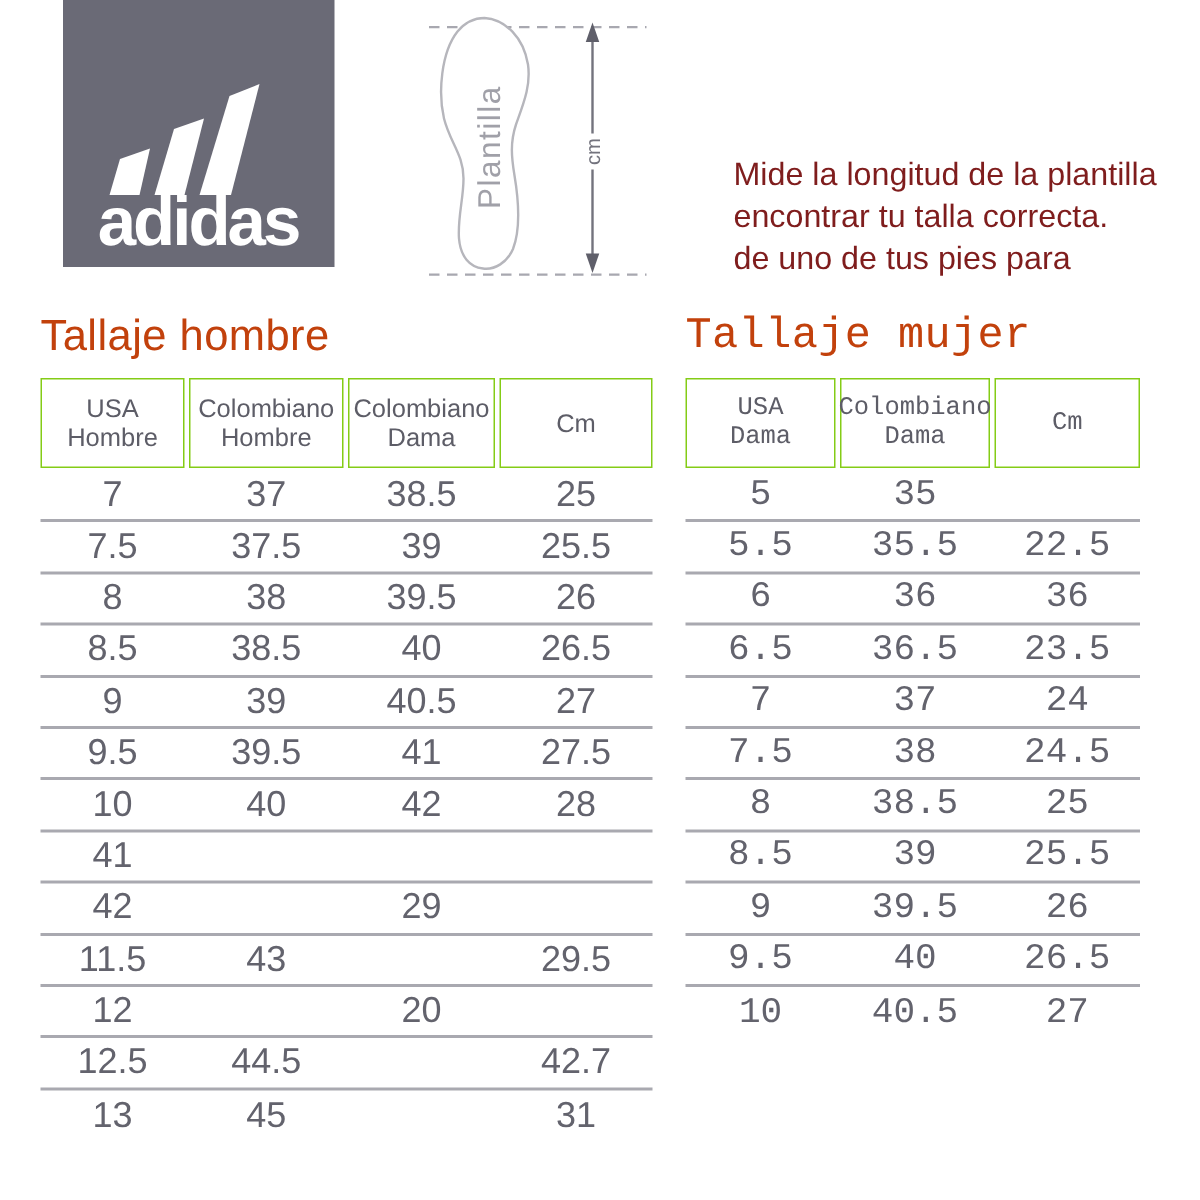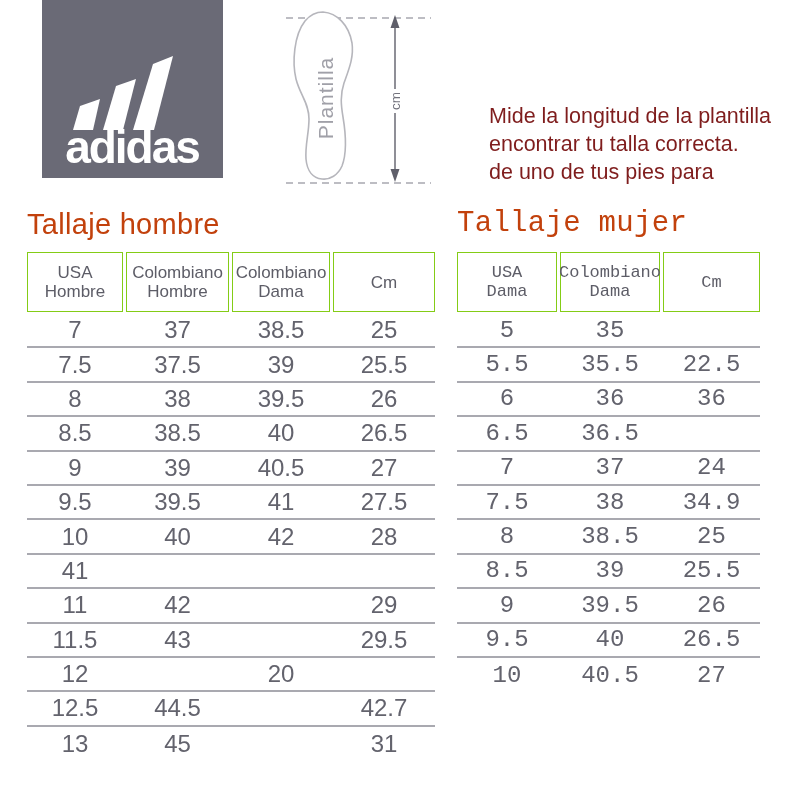--- a/index.html
+++ b/index.html
@@ -130,21 +130,20 @@
           <div class="tcell">10</div>
           <div class="tcell">40</div>
           <div class="tcell">42</div>
           <div class="tcell">28</div>
         </div>
         <div class="trow">
           <div class="tcell">41</div>
           <div class="tcell"></div>
         </div>
         <div class="trow">
-          <div class="tcell">11</div>
           <div class="tcell">42</div>
           <div class="tcell"></div>
           <div class="tcell">29</div>
         </div>
         <div class="trow">
           <div class="tcell">11.5</div>
           <div class="tcell">43</div>
           <div class="tcell"></div>
           <div class="tcell">29.5</div>
         </div>
@@ -188,30 +187,31 @@
           <div class="tcell">22.5</div>
         </div>
         <div class="trow">
           <div class="tcell">6</div>
           <div class="tcell">36</div>
           <div class="tcell">36</div>
         </div>
         <div class="trow">
           <div class="tcell">6.5</div>
           <div class="tcell">36.5</div>
+          <div class="tcell">23.5</div>
         </div>
         <div class="trow">
           <div class="tcell">7</div>
           <div class="tcell">37</div>
           <div class="tcell">24</div>
         </div>
         <div class="trow">
           <div class="tcell">7.5</div>
           <div class="tcell">38</div>
-          <div class="tcell">34.9</div>
+          <div class="tcell">24.5</div>
         </div>
         <div class="trow">
           <div class="tcell">8</div>
           <div class="tcell">38.5</div>
           <div class="tcell">25</div>
         </div>
         <div class="trow">
           <div class="tcell">8.5</div>
           <div class="tcell">39</div>
           <div class="tcell">25.5</div>

